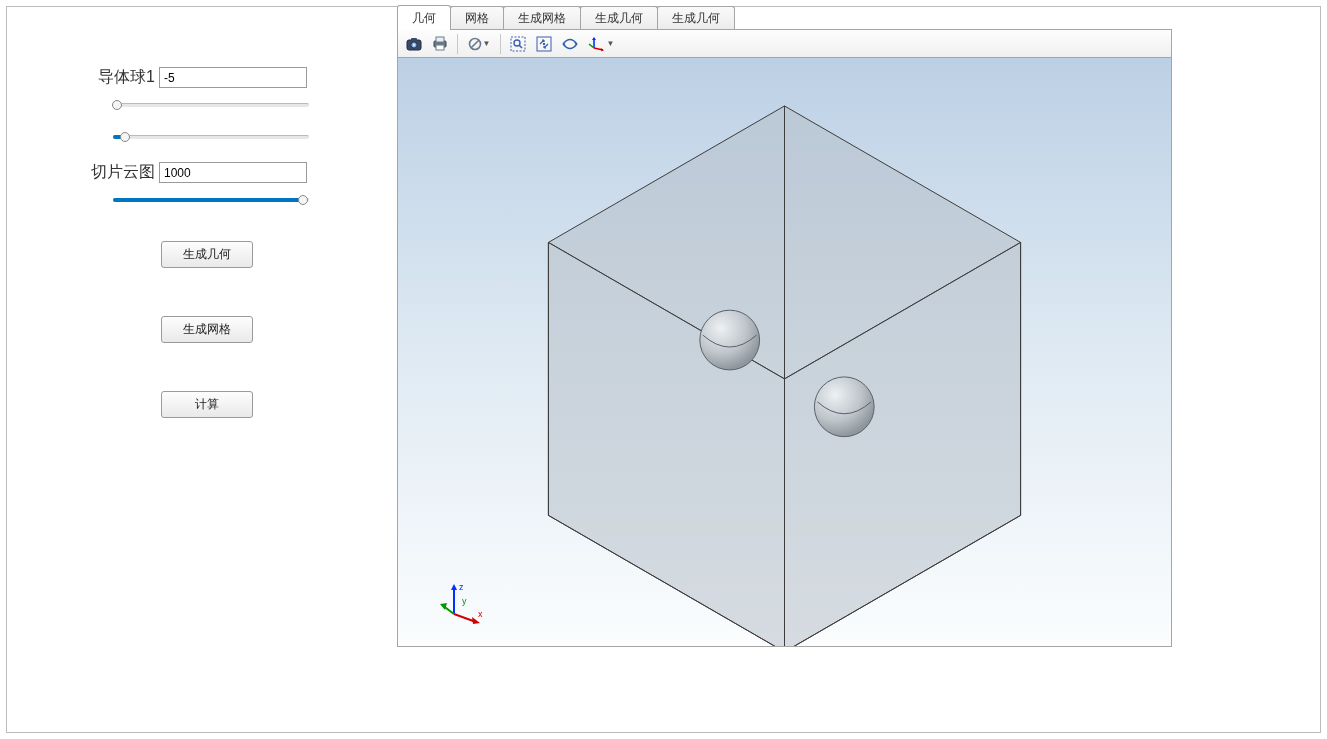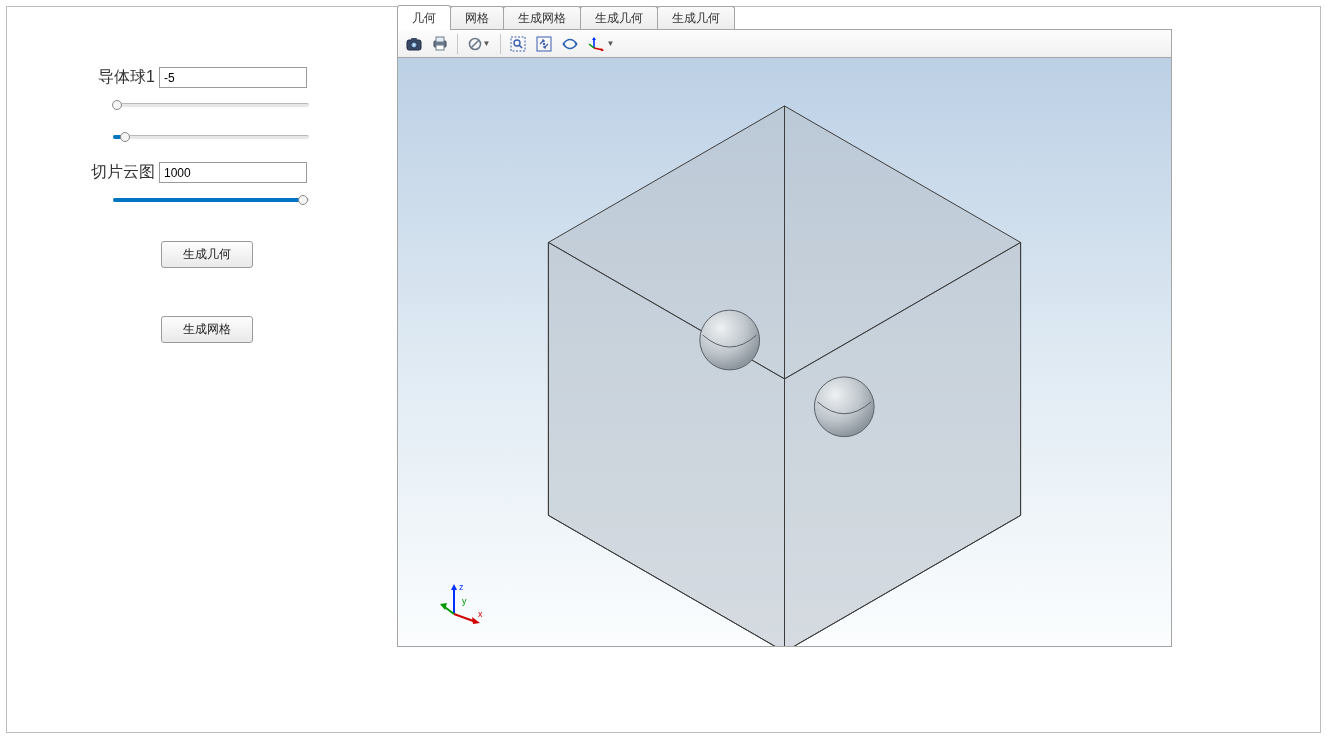--- a/index.html
+++ b/index.html
@@ -210,20 +210,23 @@
         <div class="slider-thumb" style="left:97%"></div>
       </div>
     </div>
 
     <div class="btn-row" style="margin-top:34px;">
       <button class="ctl-button">生成几何</button>
     </div>
     <div class="btn-row">
       <button class="ctl-button">生成网格</button>
     </div>
+    <div class="btn-row">
+      <button class="ctl-button">计算</button>
+    </div>
   </div>
 
   <div class="view-panel">
     <div class="tabs">
       <div class="tab active">几何</div>
       <div class="tab">网格</div>
       <div class="tab">生成网格</div>
       <div class="tab">生成几何</div>
       <div class="tab">生成几何</div>
     </div>

